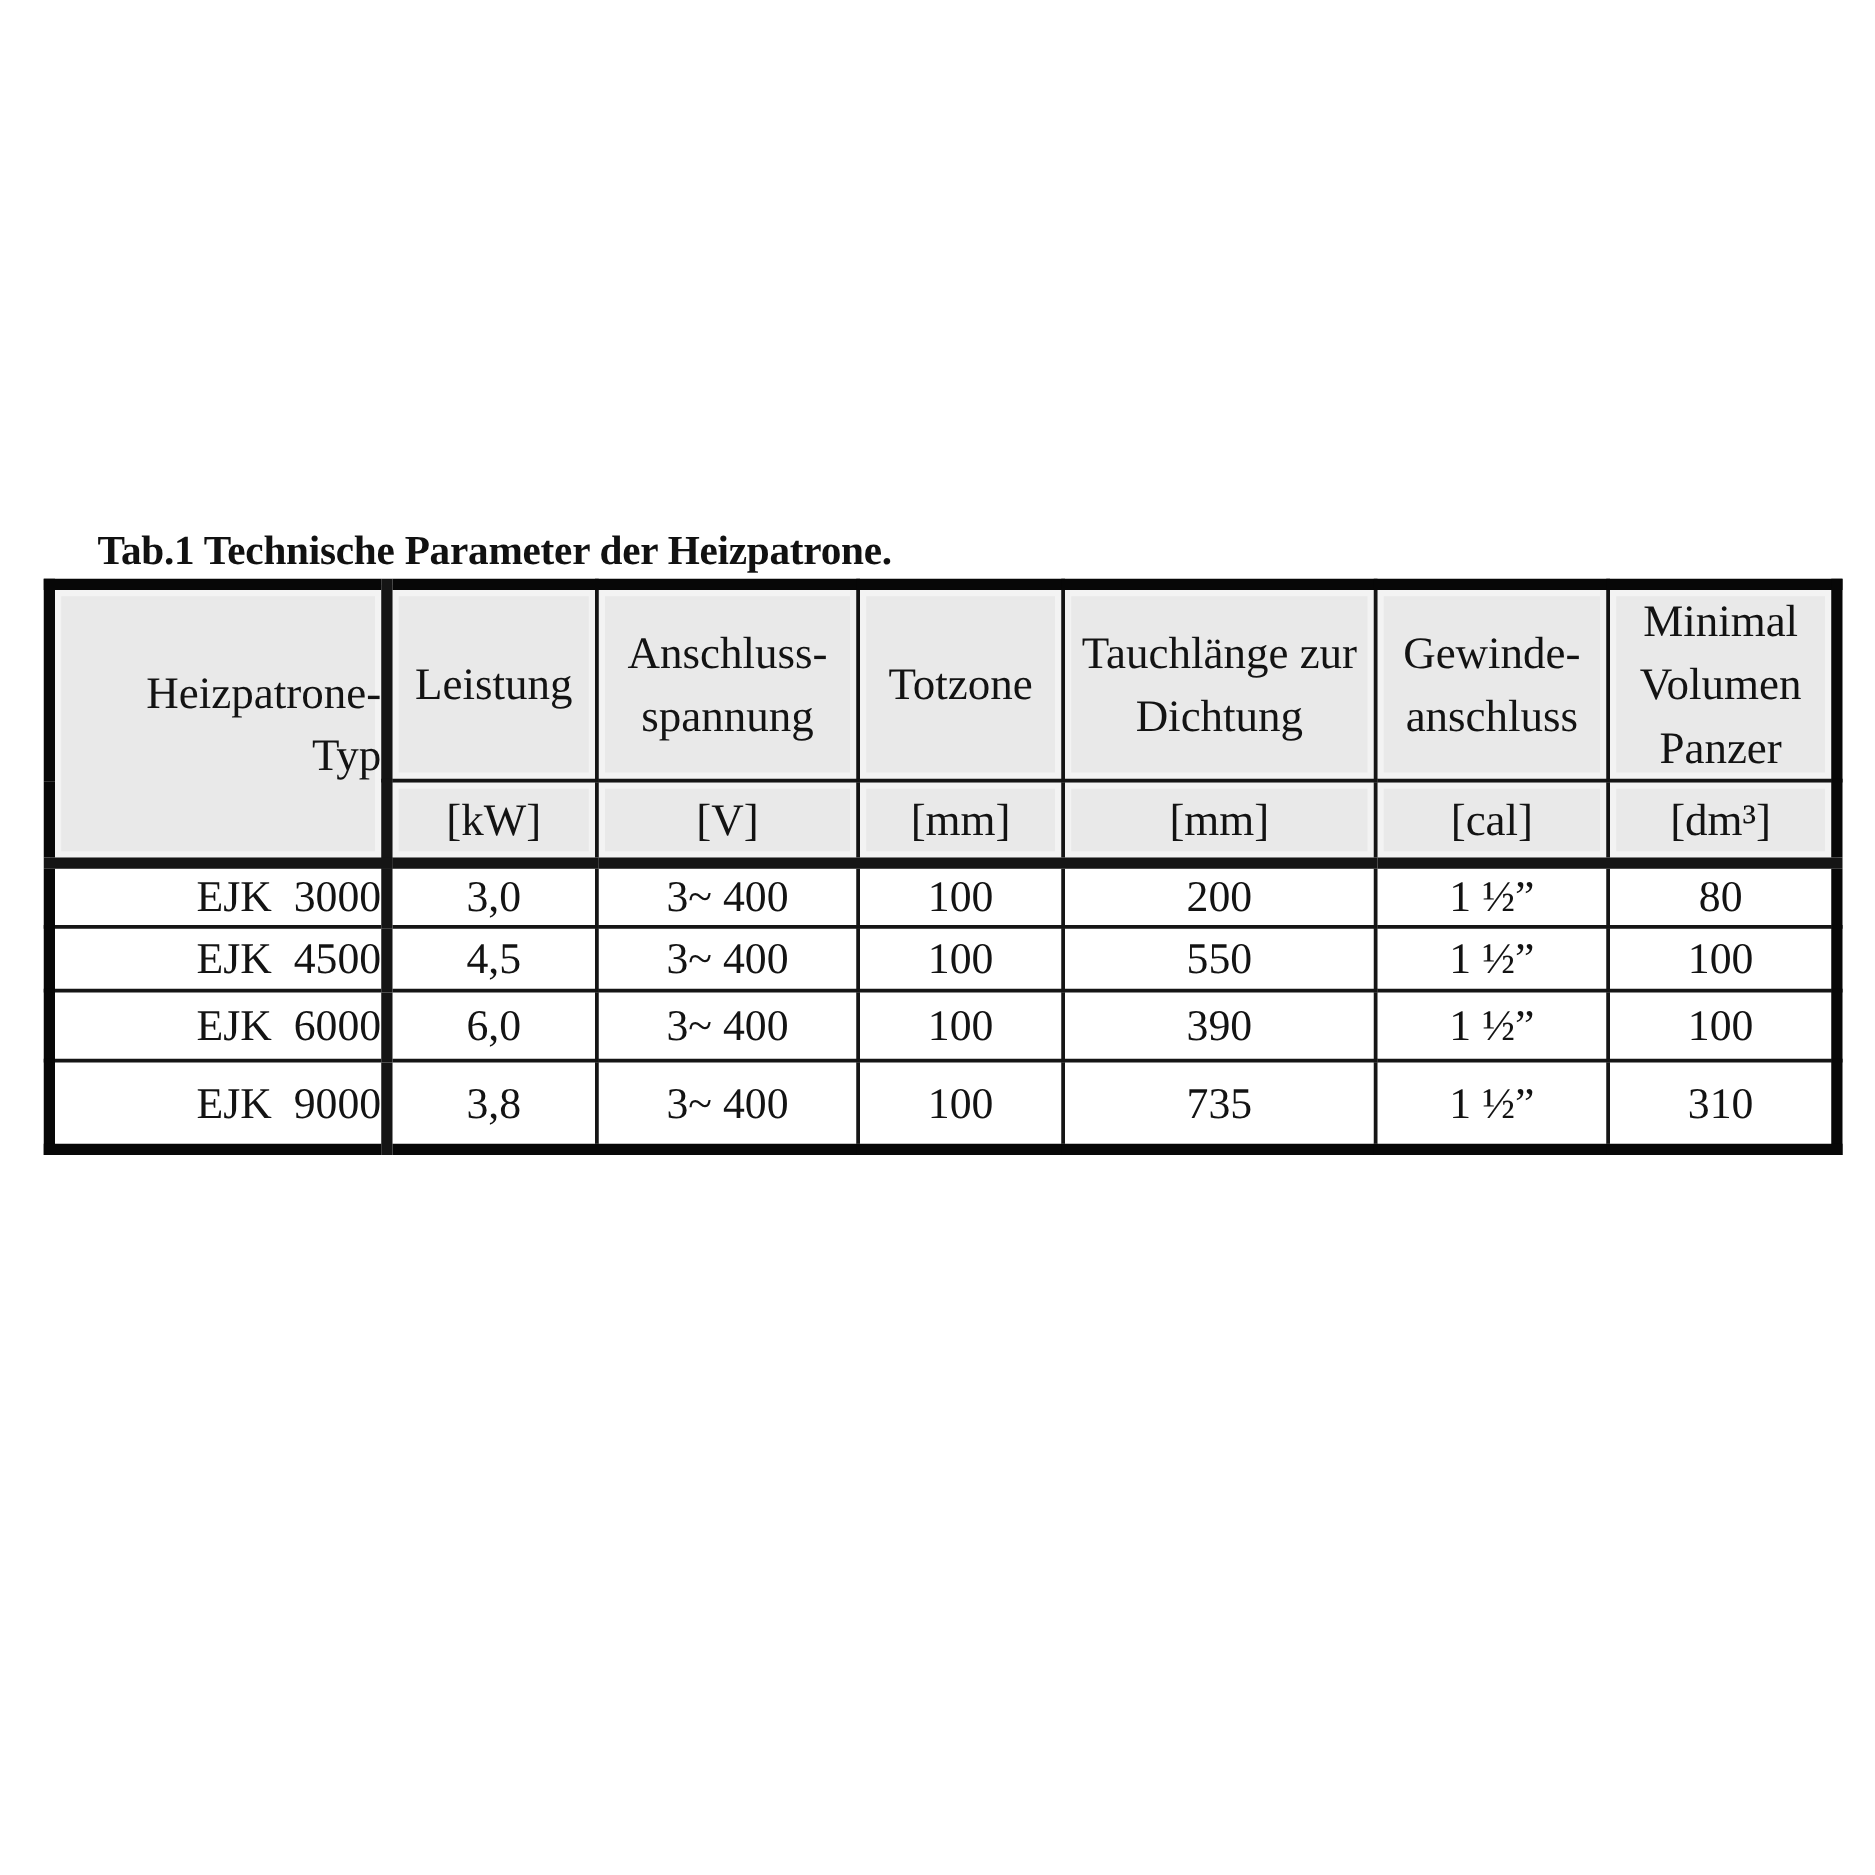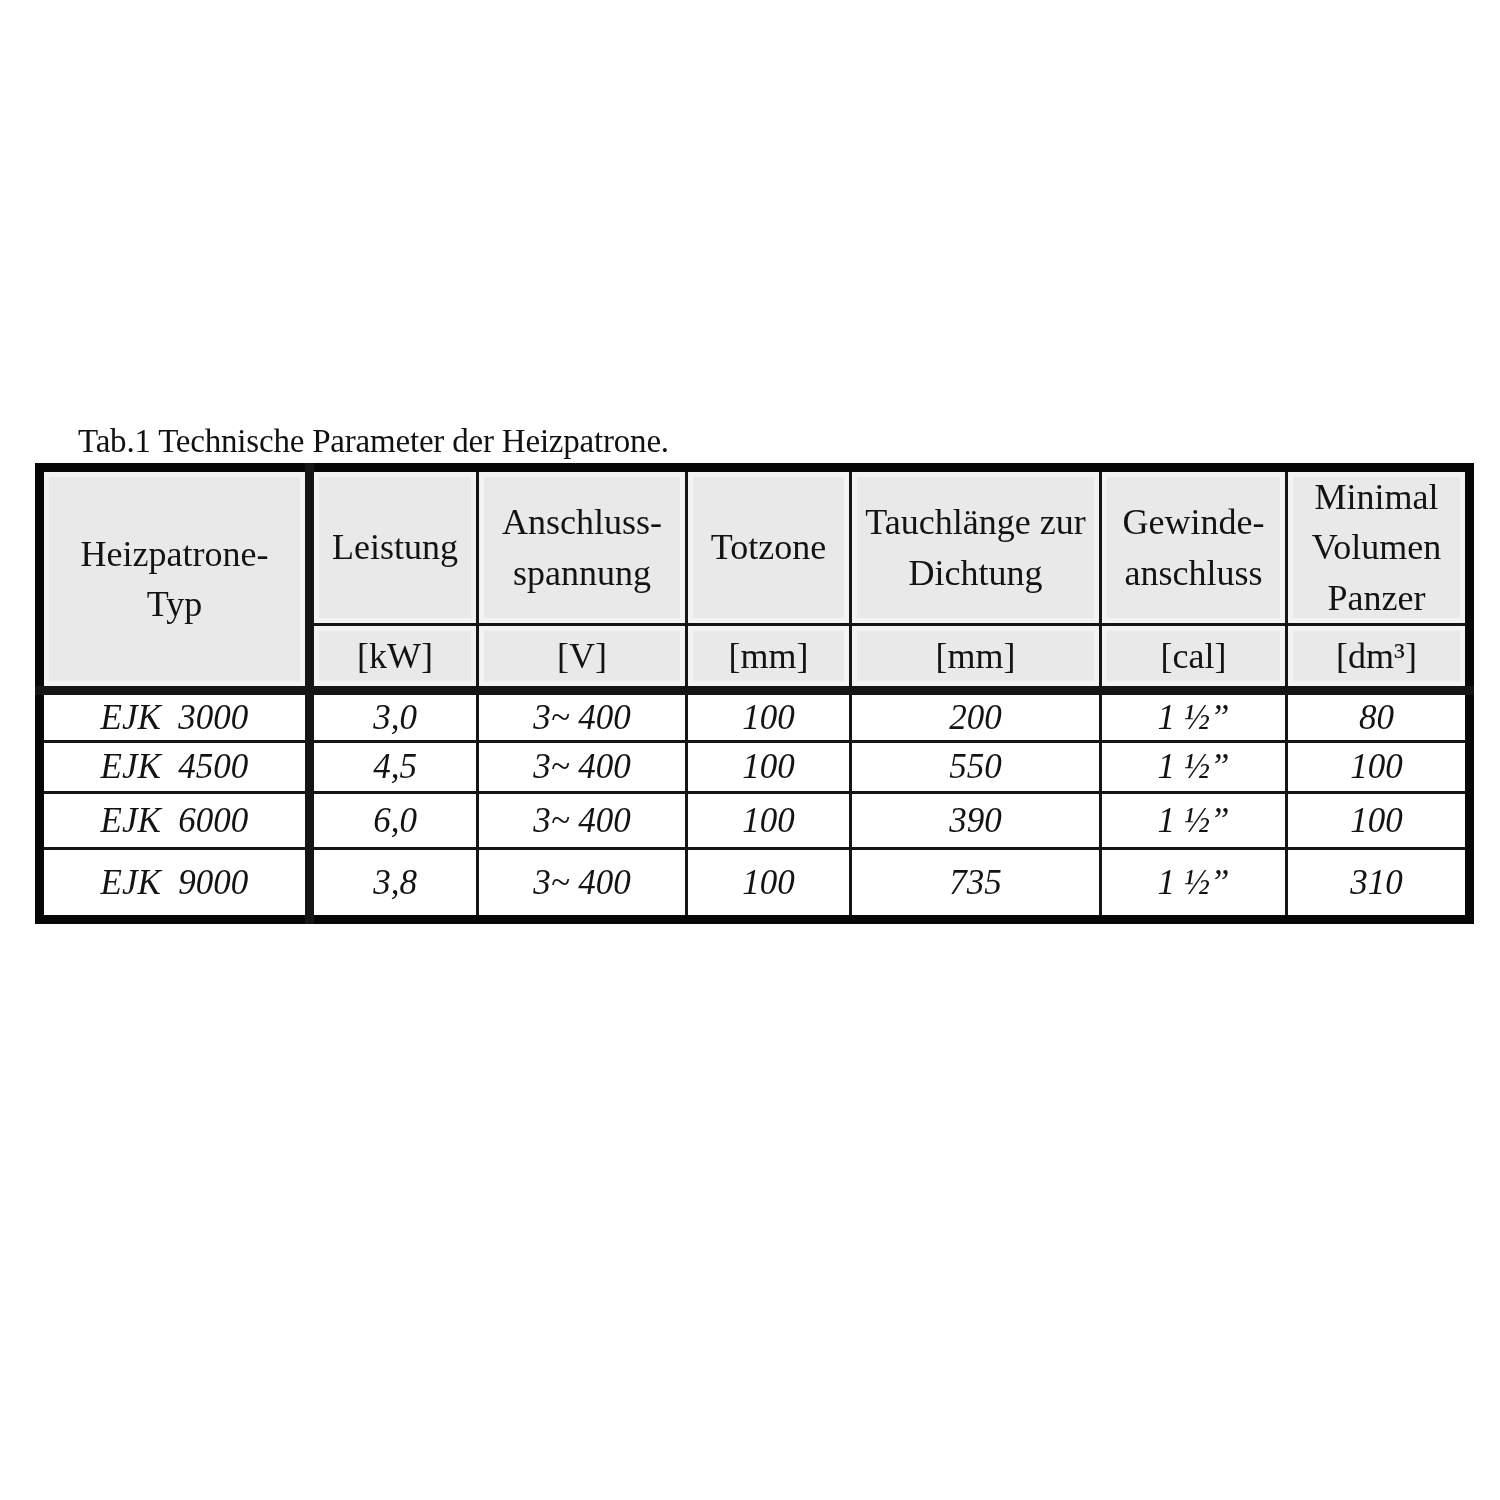--- a/index.html
+++ b/index.html
@@ -13,21 +13,21 @@
     width: 1500px;
     height: 1500px;
     background: #ffffff;
     overflow: hidden;
   }
   .caption {
     position: absolute;
     left: 78px;
     top: 423px;
     font-size: 33px;
-    font-weight: normal;
+    font-weight: bold;
     color: #111111;
     letter-spacing: -0.2px;
     white-space: pre;
   }
   table.params {
     position: absolute;
     left: 35px;
     top: 463px;
     border-collapse: collapse;
     table-layout: fixed;
@@ -45,32 +45,32 @@
     background: #e9e9e9;
     font-weight: normal;
     font-size: 36px;
     line-height: 1.4;
     white-space: pre-line;
     box-shadow: inset 0 0 0 5px rgba(255,255,255,0.45);
   }
   
   .params .col-first {
     border-right-width: 9px;
+    text-align: right;
   }
   
   .params .hdr-bottom {
     border-bottom-width: 9px;
   }
   .params tr.hdr-main { height: 148px; }
   .params tr.hdr-units { height: 66px; }
   .params tbody td {
     background: #ffffff;
     font-size: 35px;
     white-space: pre;
-    font-style: italic;
   }
   .params tbody tr:nth-child(1) { height: 51px; }
   .params tbody tr:nth-child(2) { height: 51px; }
   .params tbody tr:nth-child(3) { height: 56px; }
   .params tbody tr:nth-child(4) { height: 71px; }
 </style>
 </head>
 <body>
 
 <div class="page">

